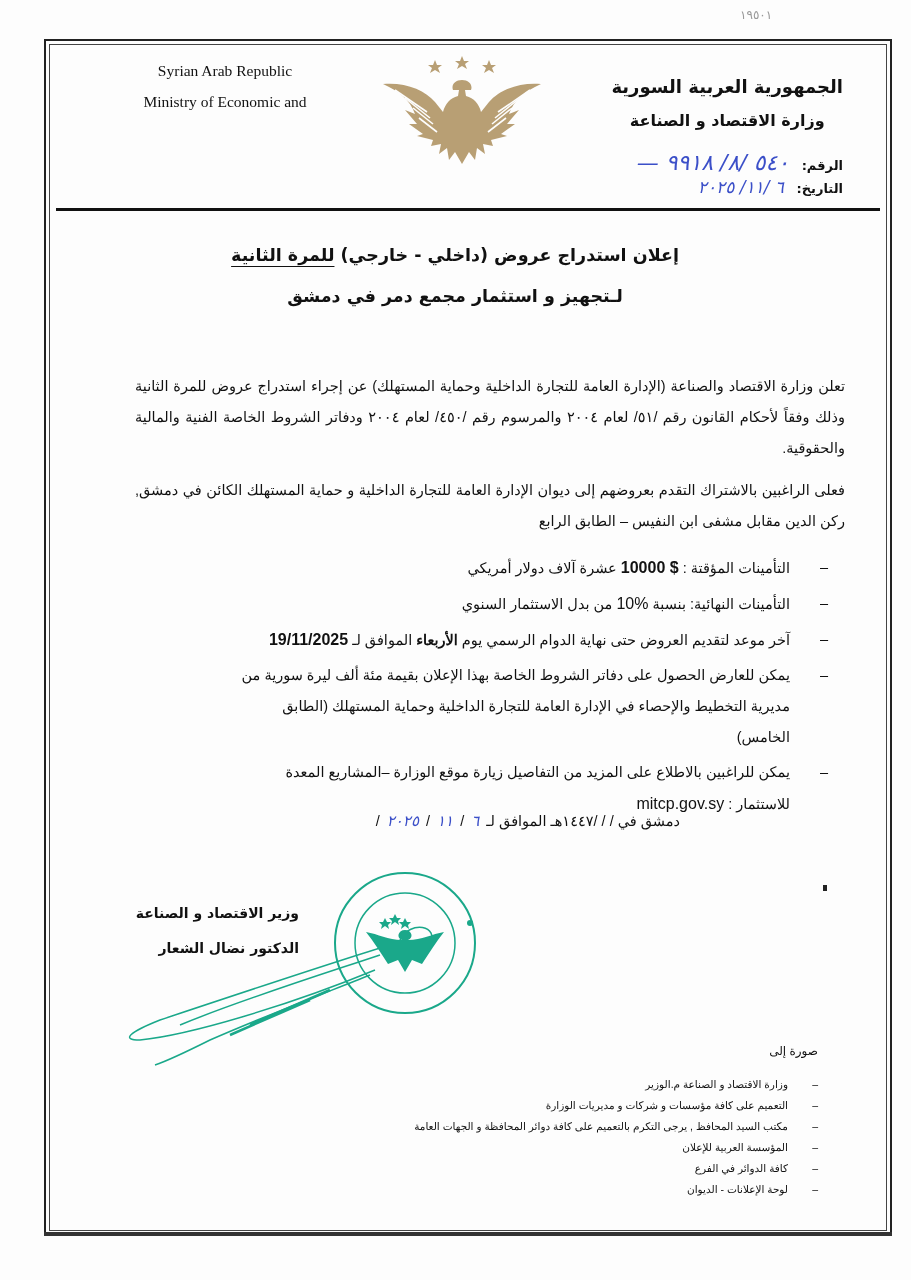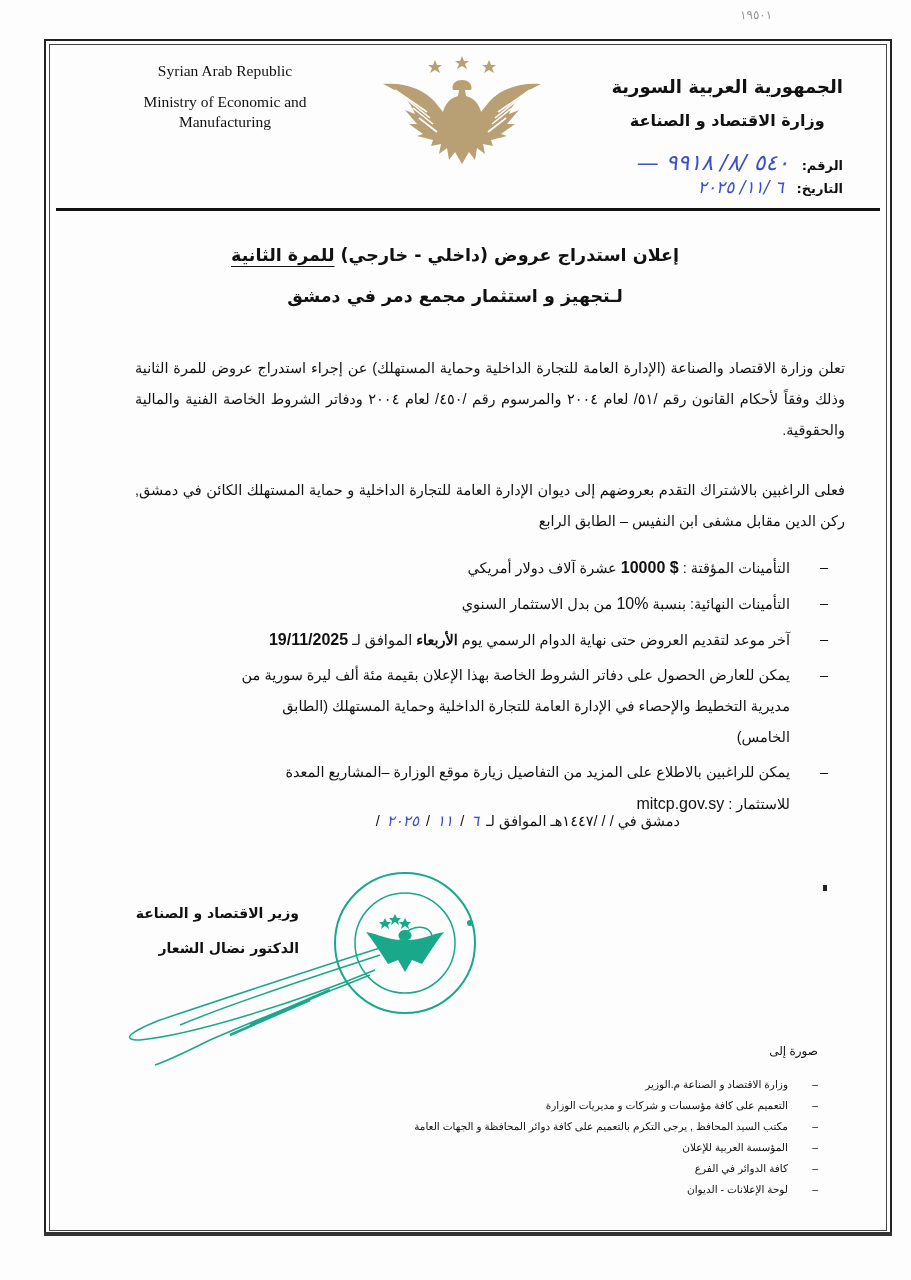--- a/index.html
+++ b/index.html
@@ -25,21 +25,21 @@
   .hand.big { font-size:22px; letter-spacing:2px; }
 
   .rule { position:absolute; left:56px; top:208px; width:824px; height:3px; background:#111; }
 
   .title { position:absolute; left:100px; width:710px; text-align:center; direction:rtl; font-weight:bold; font-size:17.5px; font-family:"DejaVu Sans", sans-serif; }
   .title.t1 { top:245px; }
   .title.t2 { top:286px; }
   .u { text-decoration:underline; text-underline-offset:5px; }
 
   .body { position:absolute; left:135px; width:710px; direction:rtl; text-align:justify; font-family:"Liberation Sans", sans-serif; font-size:14.5px; line-height:31px; }
-  .body.p1 { top:353px; }
+  .body.p1 { top:371px; }
   .body.p2 { top:475px; }
 
   .bullets { position:absolute; left:235px; top:552px; width:595px; direction:rtl; font-family:"Liberation Sans", sans-serif; font-size:14.5px; list-style:none; margin:0; padding:0; }
   .bullets li { position:relative; padding-right:40px; line-height:31px; margin-bottom:4px; }
   .bullets li .dash { position:absolute; right:2px; top:0; }
   .bold-num { font-weight:bold; font-size:16px; }
   .url { font-size:16px; font-family:"Liberation Sans", sans-serif; }
 
   .date-line { position:absolute; left:270px; top:812px; width:410px; direction:rtl; text-align:right; font-family:"Liberation Sans", sans-serif; font-size:14.5px; }
   .date-line .hand { font-size:15px; margin:0 3px; }
@@ -63,21 +63,20 @@
 
 <div class="ref-top">١٩٥٠١</div>
 
 <div class="frame-outer"></div>
 <div class="frame-inner"></div>
 <div class="frame-bottom-shadow"></div>
 
 <div class="en-header">
   <div class="l1">Syrian Arab Republic</div>
   <div class="l2">Ministry of Economic and</div>
-  <div class="l2">Manufacturing</div>
 </div>
 
 <svg class="eagle" viewBox="0 0 175 120">
   <g fill="#b89f74">
     <polygon points="60,8 62,13 67,13 63,16 65,21 60,18 55,21 57,16 53,13 58,13"></polygon>
     <polygon points="87,4 89,9 94,9 90,12 92,17 87,14 82,17 84,12 80,9 85,9"></polygon>
     <polygon points="114,8 116,13 121,13 117,16 119,21 114,18 109,21 111,16 107,13 112,13"></polygon>
     <path d="M87 28 C80 28 76 33 78 38 L84 38 L83 44 C75 46 70 52 68 60 L60 50 C50 38 30 30 8 32 C25 40 35 48 40 62 L30 58 L42 72 L34 72 L48 82 L42 84 L58 88 L56 94 L66 92 L64 102 L72 96 L74 108 L80 100 L87 112 L94 100 L100 108 L102 96 L110 102 L108 92 L118 94 L116 88 L132 84 L126 82 L140 72 L132 72 L144 58 L134 62 C139 48 149 40 166 32 C144 30 124 38 114 50 L106 60 C104 52 99 46 91 44 L90 38 L96 38 C98 33 94 28 87 28 Z"></path>
   </g>
   <g stroke="#fdfdfd" stroke-width="1.6">

